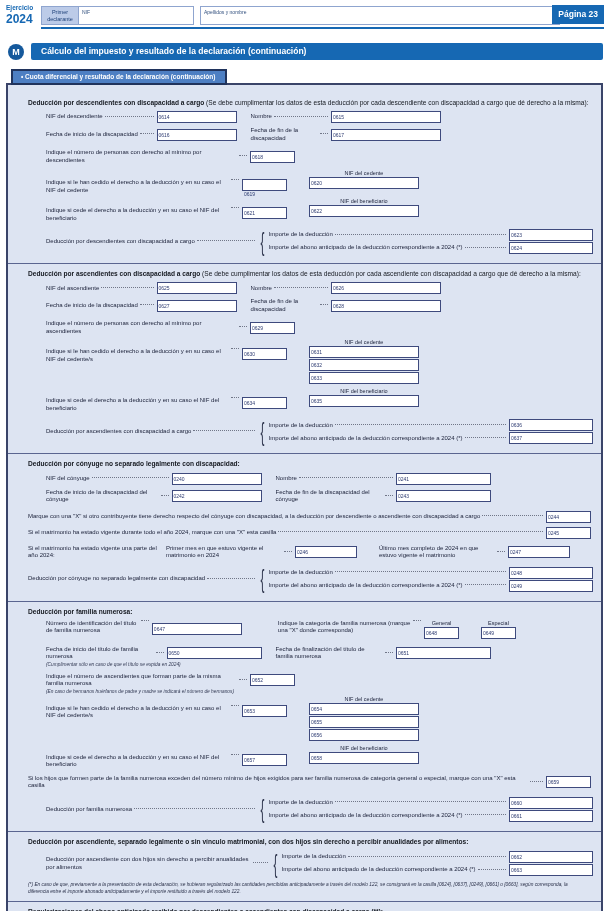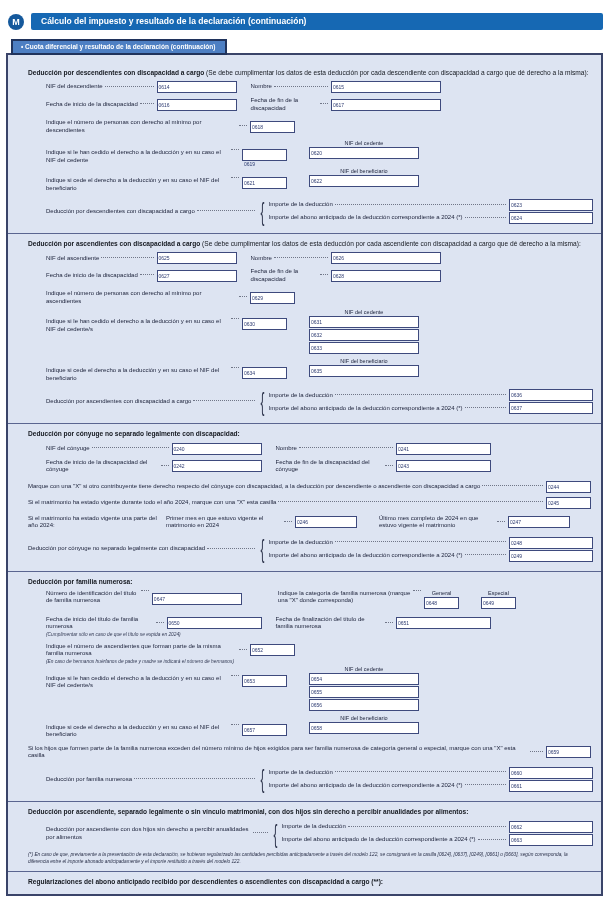--- a/index.html
+++ b/index.html
@@ -71,20 +71,37 @@
   .fnote { font-size:4.8px; font-style:italic; margin:5px 14px 0 14px; color:#2a3049; line-height:1.35; }
   .two { max-width:116px; }
   .twoW { max-width:158px; }
 </style>
 </head>
 <body>
 
 <div class="page">
 
   
+  <div class="hdr">
+    <div class="ejercicio">
+      <div class="ej-l">Ejercicio</div>
+      <div class="ej-y">2024</div>
+    </div>
+    <div class="hline"></div>
+    <div class="hdr-fields">
+      <div class="decl-box">Primer declarante</div>
+      <div class="hfield w-nif">
+          <span class="hflabel">NIF</span>
+        </div>
+      <div class="hfield w-ape">
+          <span class="hflabel">Apellidos y nombre</span>
+        </div>
+    </div>
+    <div class="pagebox">Página 23</div>
+  </div>
 
   
   <div class="mrow">
     <div class="mcircle">M</div>
     <div class="mbar">Cálculo del impuesto y resultado de la declaración (continuación)</div>
   </div>
 
   
   <div class="subbar">•  Cuota diferencial y resultado de la declaración (continuación)</div>
 

